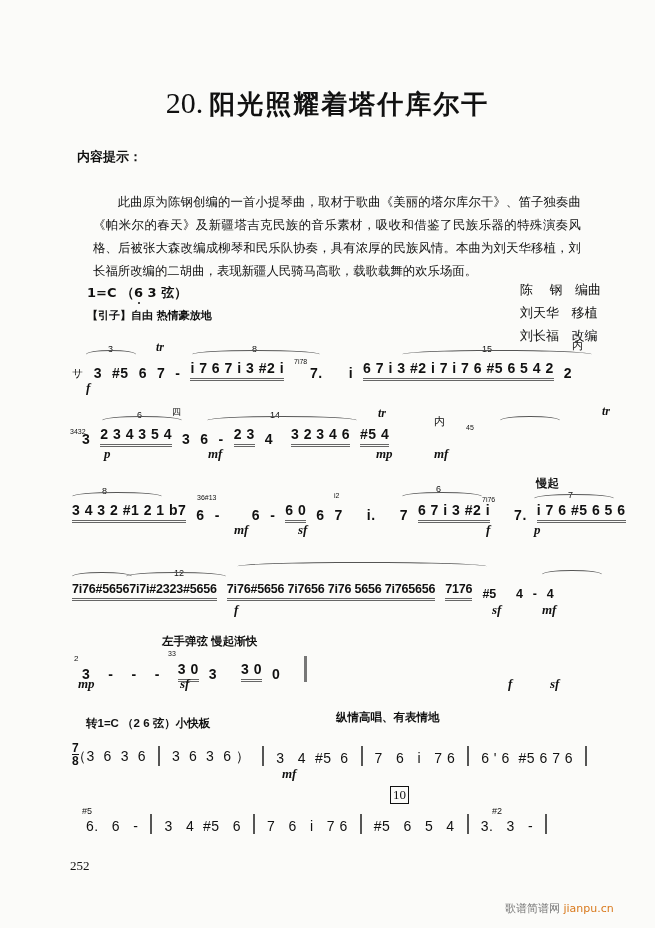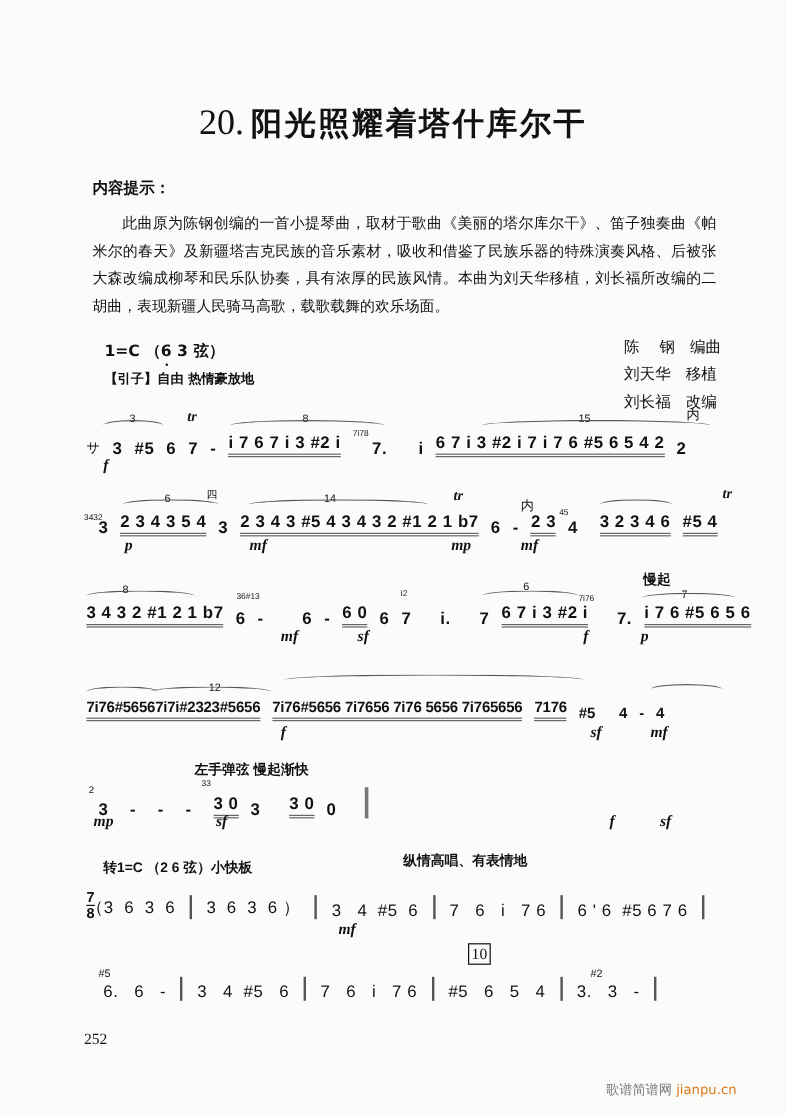--- a/index.html
+++ b/index.html
@@ -10,21 +10,21 @@
   .abs { position: absolute; }
   .title {
     left: 0; width: 655px; top: 86px; text-align: center;
     font-size: 26px; font-weight: bold; letter-spacing: 2px;
   }
   .title .num { font-family: "Liberation Serif", serif; font-weight: normal; font-size: 30px; letter-spacing: 0; margin-right: 6px; }
   .hint-label { left: 77px; top: 148px; font-size: 13px; font-weight: bold; }
   .intro {
     left: 77px; top: 174px; width: 520px; font-size: 12.4px; line-height: 23px; text-align: justify;
   }
-  .intro p { margin: 0; text-indent: 2em; }
+  .intro p { margin: 16px; text-indent: 2em; }
   .key { left: 87px; top: 284px; font-size: 13px; font-weight: bold; }
   .key .dotbelow { position: relative; }
   .key .dotbelow::after { content: ""; position: absolute; left: 50%; bottom: -4px; width: 2px; height: 2px; background:#111; border-radius:50%; transform: translateX(-50%); }
   .section-mark { left: 87px; top: 308px; font-size: 11px; font-weight: bold; }
   .credits { left: 520px; top: 278px; font-size: 13px; line-height: 23px; }
   .credits div { white-space: pre; }
 
   .staff { position: absolute; left: 72px; width: 545px; height: 44px; font-family: "Liberation Sans", sans-serif; font-weight: bold; }
   .notes {
     position: absolute; left: 0; right: 0; top: 16px; font-size: 14px; white-space: pre; letter-spacing: 0.5px;
@@ -104,21 +104,20 @@
   <div class="slur" style="left:135px;top:6px;width:150px;"></div>
   <span class="tr" style="left:306px;top:-4px;">tr</span>
   <span class="anno" style="left:362px;top:4px;font-weight:normal;">内</span>
   <span class="tup" style="left:394px;top:14px;font-size:7px;">45</span>
   <div class="slur" style="left:428px;top:6px;width:60px;"></div>
   <span class="tr" style="left:530px;top:-6px;">tr</span>
   <div class="notes">
     <span class="tok" style="margin-left:10px;">3</span>
     <span class="grp">2 3 4 3 5 4</span>
     <span class="tok">3</span>
-    <span class="grp">2 3 4 3 #5 4 3 4 3 2 #1 2 1 b7</span>
     <span class="tok">6</span>
     <span class="tok">-</span>
     <span class="grp">2 3</span>
     <span class="tok" style="margin-right:18px;">4</span>
     <span class="grp">3 2 3 4 6</span>
     <span class="grp">#5 4</span>
   </div>
   <span class="dyn" style="left:32px;">p</span>
   <span class="dyn" style="left:136px;">mf</span>
   <span class="dyn" style="left:304px;">mp</span>

